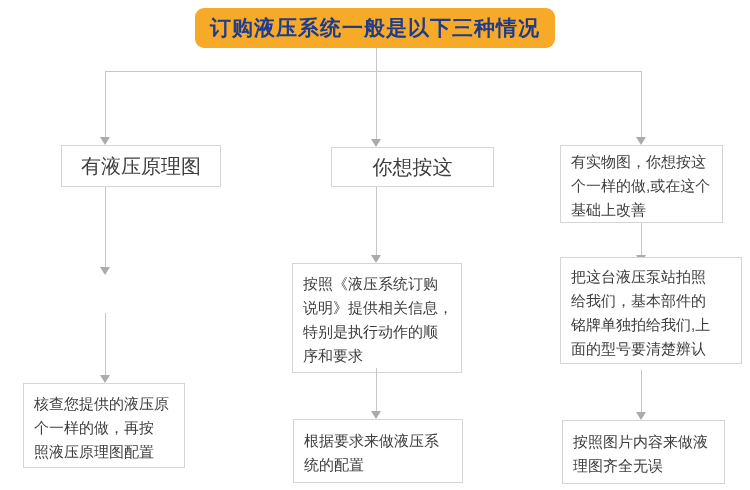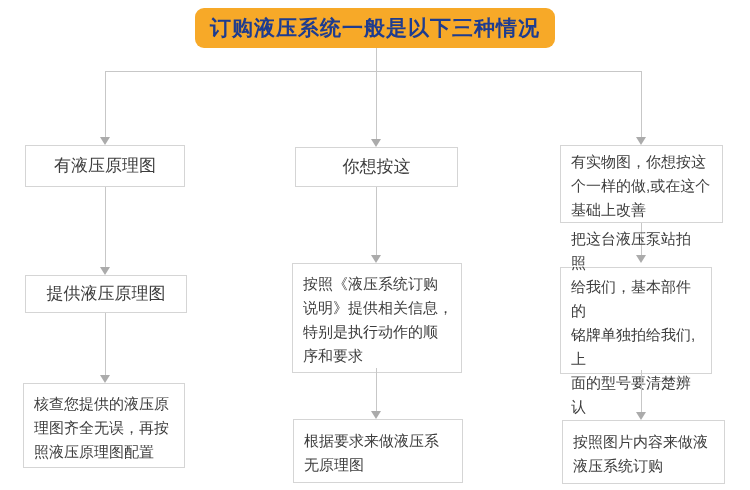--- a/index.html
+++ b/index.html
@@ -34,21 +34,22 @@
     background:#ffffff;
     border:1px solid var(--box-border);
     color:var(--box-text);
     box-sizing:border-box;
     display:flex;align-items:center;
     white-space:pre-line;
     line-height:24px;
   }
   .box.single{
     justify-content:center;
-    font-size:17px;
+    font-size:20px;
+    margin-left:36px;
   }
   .box.multi{
     justify-content:flex-start;
     font-size:15px;
     padding:4px 6px 0 10px;
   }
   .vline{
     position:absolute;width:1px;
     background:var(--connector);
   }
@@ -80,56 +81,55 @@
   <div class="arrowhead" style="left:371px;top:139px"></div>
 
   <div class="vline" style="left:641px;top:71px;height:66px"></div>
   <div class="arrowhead" style="left:636px;top:137px"></div>
 
   <div class="box single" style="left:25px;top:145px;width:160px;height:42px">有液压原理图</div>
 
   <div class="vline" style="left:105px;top:187px;height:80px"></div>
   <div class="arrowhead" style="left:100px;top:267px"></div>
 
-  <div class="box single" style="left:25px;top:275px;width:162px;height:38px">提供液压原理图</div>
 
   <div class="vline" style="left:105px;top:313px;height:62px"></div>
   <div class="arrowhead" style="left:100px;top:375px"></div>
 
   <div class="box multi" style="left:23px;top:383px;width:162px;height:85px">核查您提供的液压原
-理图齐全无误，再按
+个一样的做，再按
 照液压原理图配置</div>
 
   <div class="box single" style="left:295px;top:147px;width:163px;height:40px">你想按这</div>
 
   <div class="vline" style="left:376px;top:187px;height:68px"></div>
   <div class="arrowhead" style="left:371px;top:255px"></div>
 
   <div class="box multi" style="left:292px;top:263px;width:170px;height:110px">按照《液压系统订购
 说明》提供相关信息，
 特别是执行动作的顺
 序和要求</div>
 
   <div class="vline" style="left:376px;top:368px;height:43px"></div>
   <div class="arrowhead" style="left:371px;top:411px"></div>
 
   <div class="box multi" style="left:293px;top:419px;width:170px;height:64px">根据要求来做液压系
-无原理图</div>
+统的配置</div>
 
   <div class="box multi" style="left:560px;top:145px;width:163px;height:78px">有实物图，你想按这
 个一样的做,或在这个
 基础上改善</div>
 
   <div class="vline" style="left:641px;top:223px;height:32px"></div>
   <div class="arrowhead" style="left:636px;top:255px"></div>
 
-  <div class="box multi" style="left:560px;top:267px;width:152px;height:107px">把这台液压泵站拍照
+  <div class="box multi" style="left:560px;top:257px;width:182px;height:107px">把这台液压泵站拍照
 给我们，基本部件的
 铭牌单独拍给我们,上
 面的型号要清楚辨认</div>
 
   <div class="vline" style="left:641px;top:370px;height:42px"></div>
   <div class="arrowhead" style="left:636px;top:412px"></div>
 
   <div class="box multi" style="left:562px;top:420px;width:163px;height:64px">按照图片内容来做液
-液压系统订购</div>
+理图齐全无误</div>
 
 </div>
 
 </body></html>

